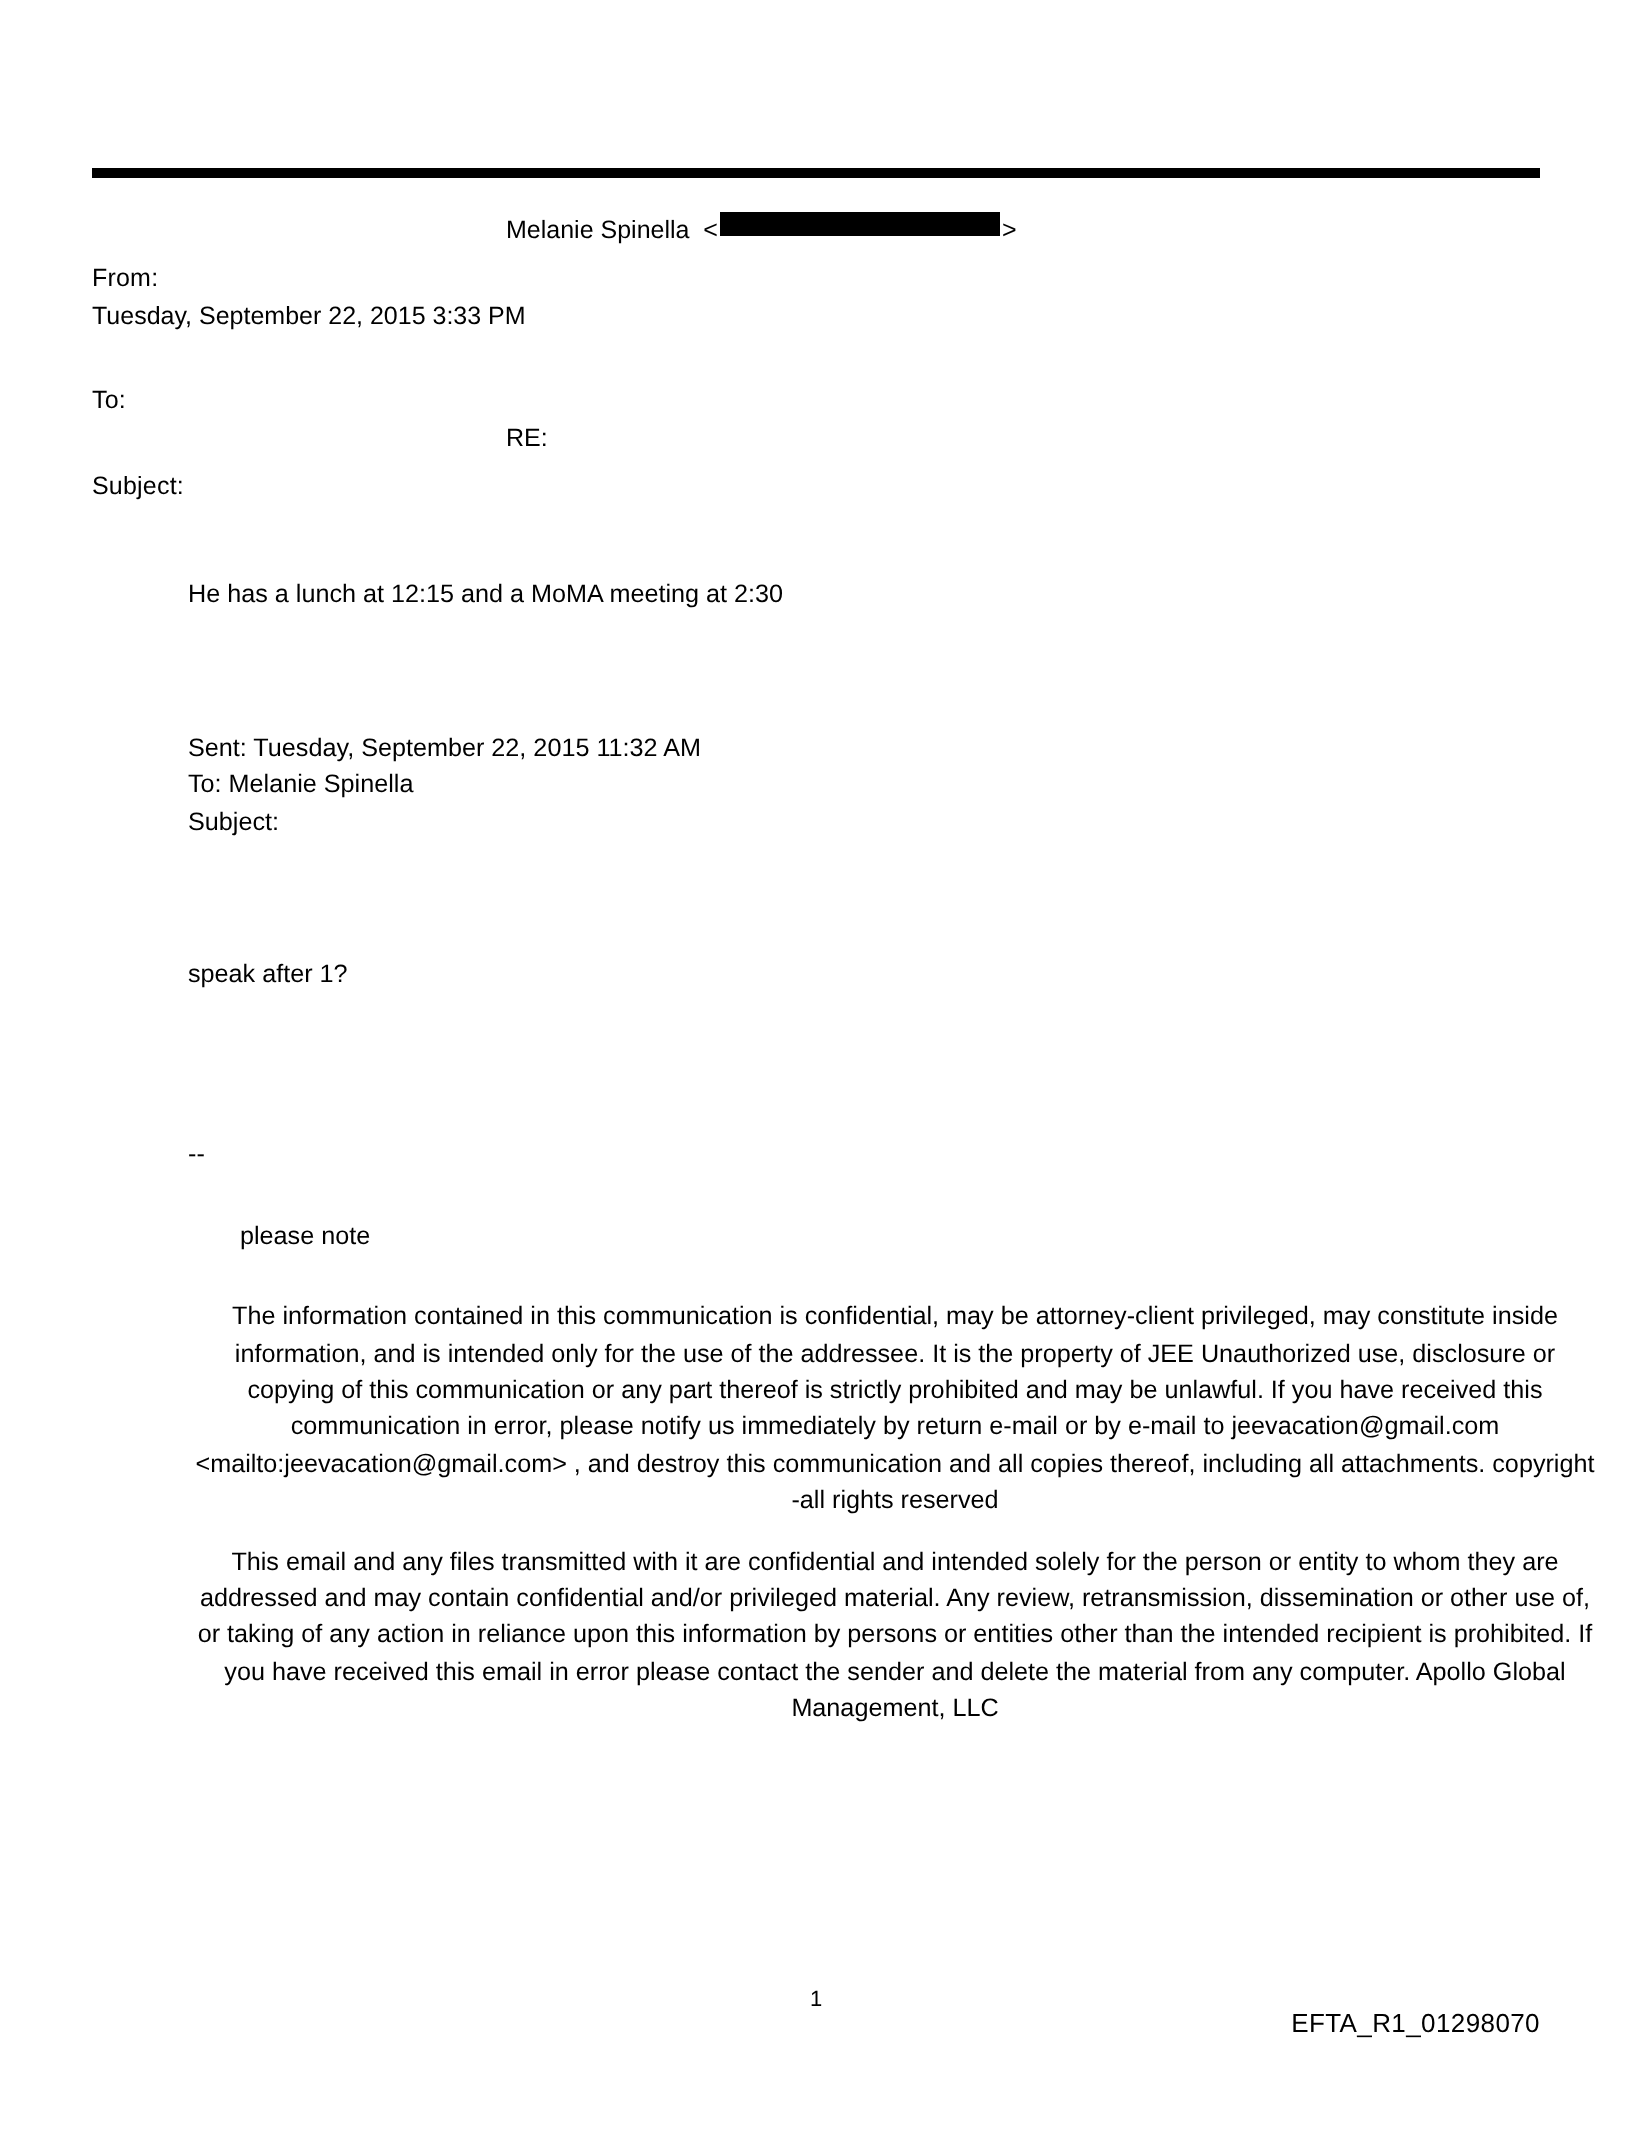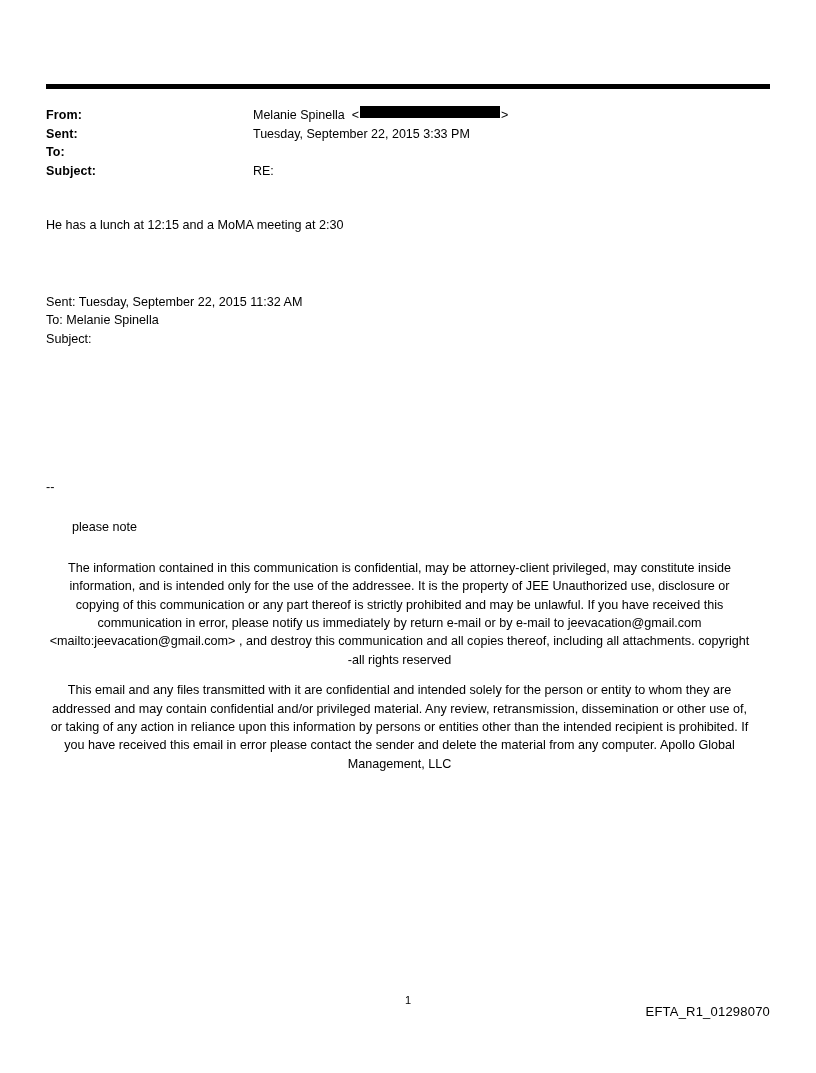--- a/index.html
+++ b/index.html
@@ -38,42 +38,44 @@
     width: 724px;
     font-size: 12.5px;
     line-height: 18.6px;
   }
   .hdr-row {
     display: flex;
     align-items: flex-start;
   }
   .hdr-label {
     width: 207px;
-    font-weight: bold;
+    font-weight: normal;
     flex: 0 0 207px;
     letter-spacing: 0.1px;
+    margin-top: 24px;
   }
   .hdr-value {
     flex: 1 1 auto;
     white-space: pre;
     display: flex;
     align-items: flex-start;
   }
   .redaction {
     display: inline-block;
     width: 140px;
     height: 12px;
     background: #000000;
     vertical-align: middle;
     margin: 0 1px;
   }
   .body-block {
     font-size: 12.6px;
     line-height: 18.4px;
     width: 710px;
+    margin-left: 48px;
   }
   .spacer-lg { height: 36px; }
   .spacer-md { height: 22px; }
   .spacer-sm { height: 12px; }
   .msg-line { white-space: pre; }
   .para {
     width: 707px;
     text-align: center;
   }
   .indent-note {
@@ -105,21 +107,20 @@
     <div class="top-rule"></div>
 
     <div class="headers">
 
       <div class="hdr-row">
         <div class="hdr-label">From:</div>
         <div class="hdr-value"><span>Melanie Spinella  &lt;</span><span class="redaction"></span><span>&gt;</span></div>
       </div>
 
       <div class="hdr-row">
-        <div class="hdr-label">Sent:</div>
         <div class="hdr-value">Tuesday, September 22, 2015 3:33 PM</div>
       </div>
 
       <div class="hdr-row">
         <div class="hdr-label">To:</div>
       </div>
 
       <div class="hdr-row">
         <div class="hdr-label">Subject:</div>
         <div class="hdr-value">RE:</div>
@@ -136,20 +137,21 @@
 
     <div class="body-block">
       <div class="msg-line">Sent: Tuesday, September 22, 2015 11:32 AM</div>
       <div class="msg-line">To: Melanie Spinella</div>
       <div class="msg-line">Subject:</div>
     </div>
 
     <div class="spacer-lg"></div>
     <div class="spacer-md"></div>
 
+    <div class="body-block">speak after 1?</div>
 
     <div class="spacer-lg"></div>
     <div class="spacer-lg"></div>
 
     <div class="body-block">--</div>
 
     <div class="spacer-md"></div>
 
     <div class="body-block indent-note">please note</div>
 

